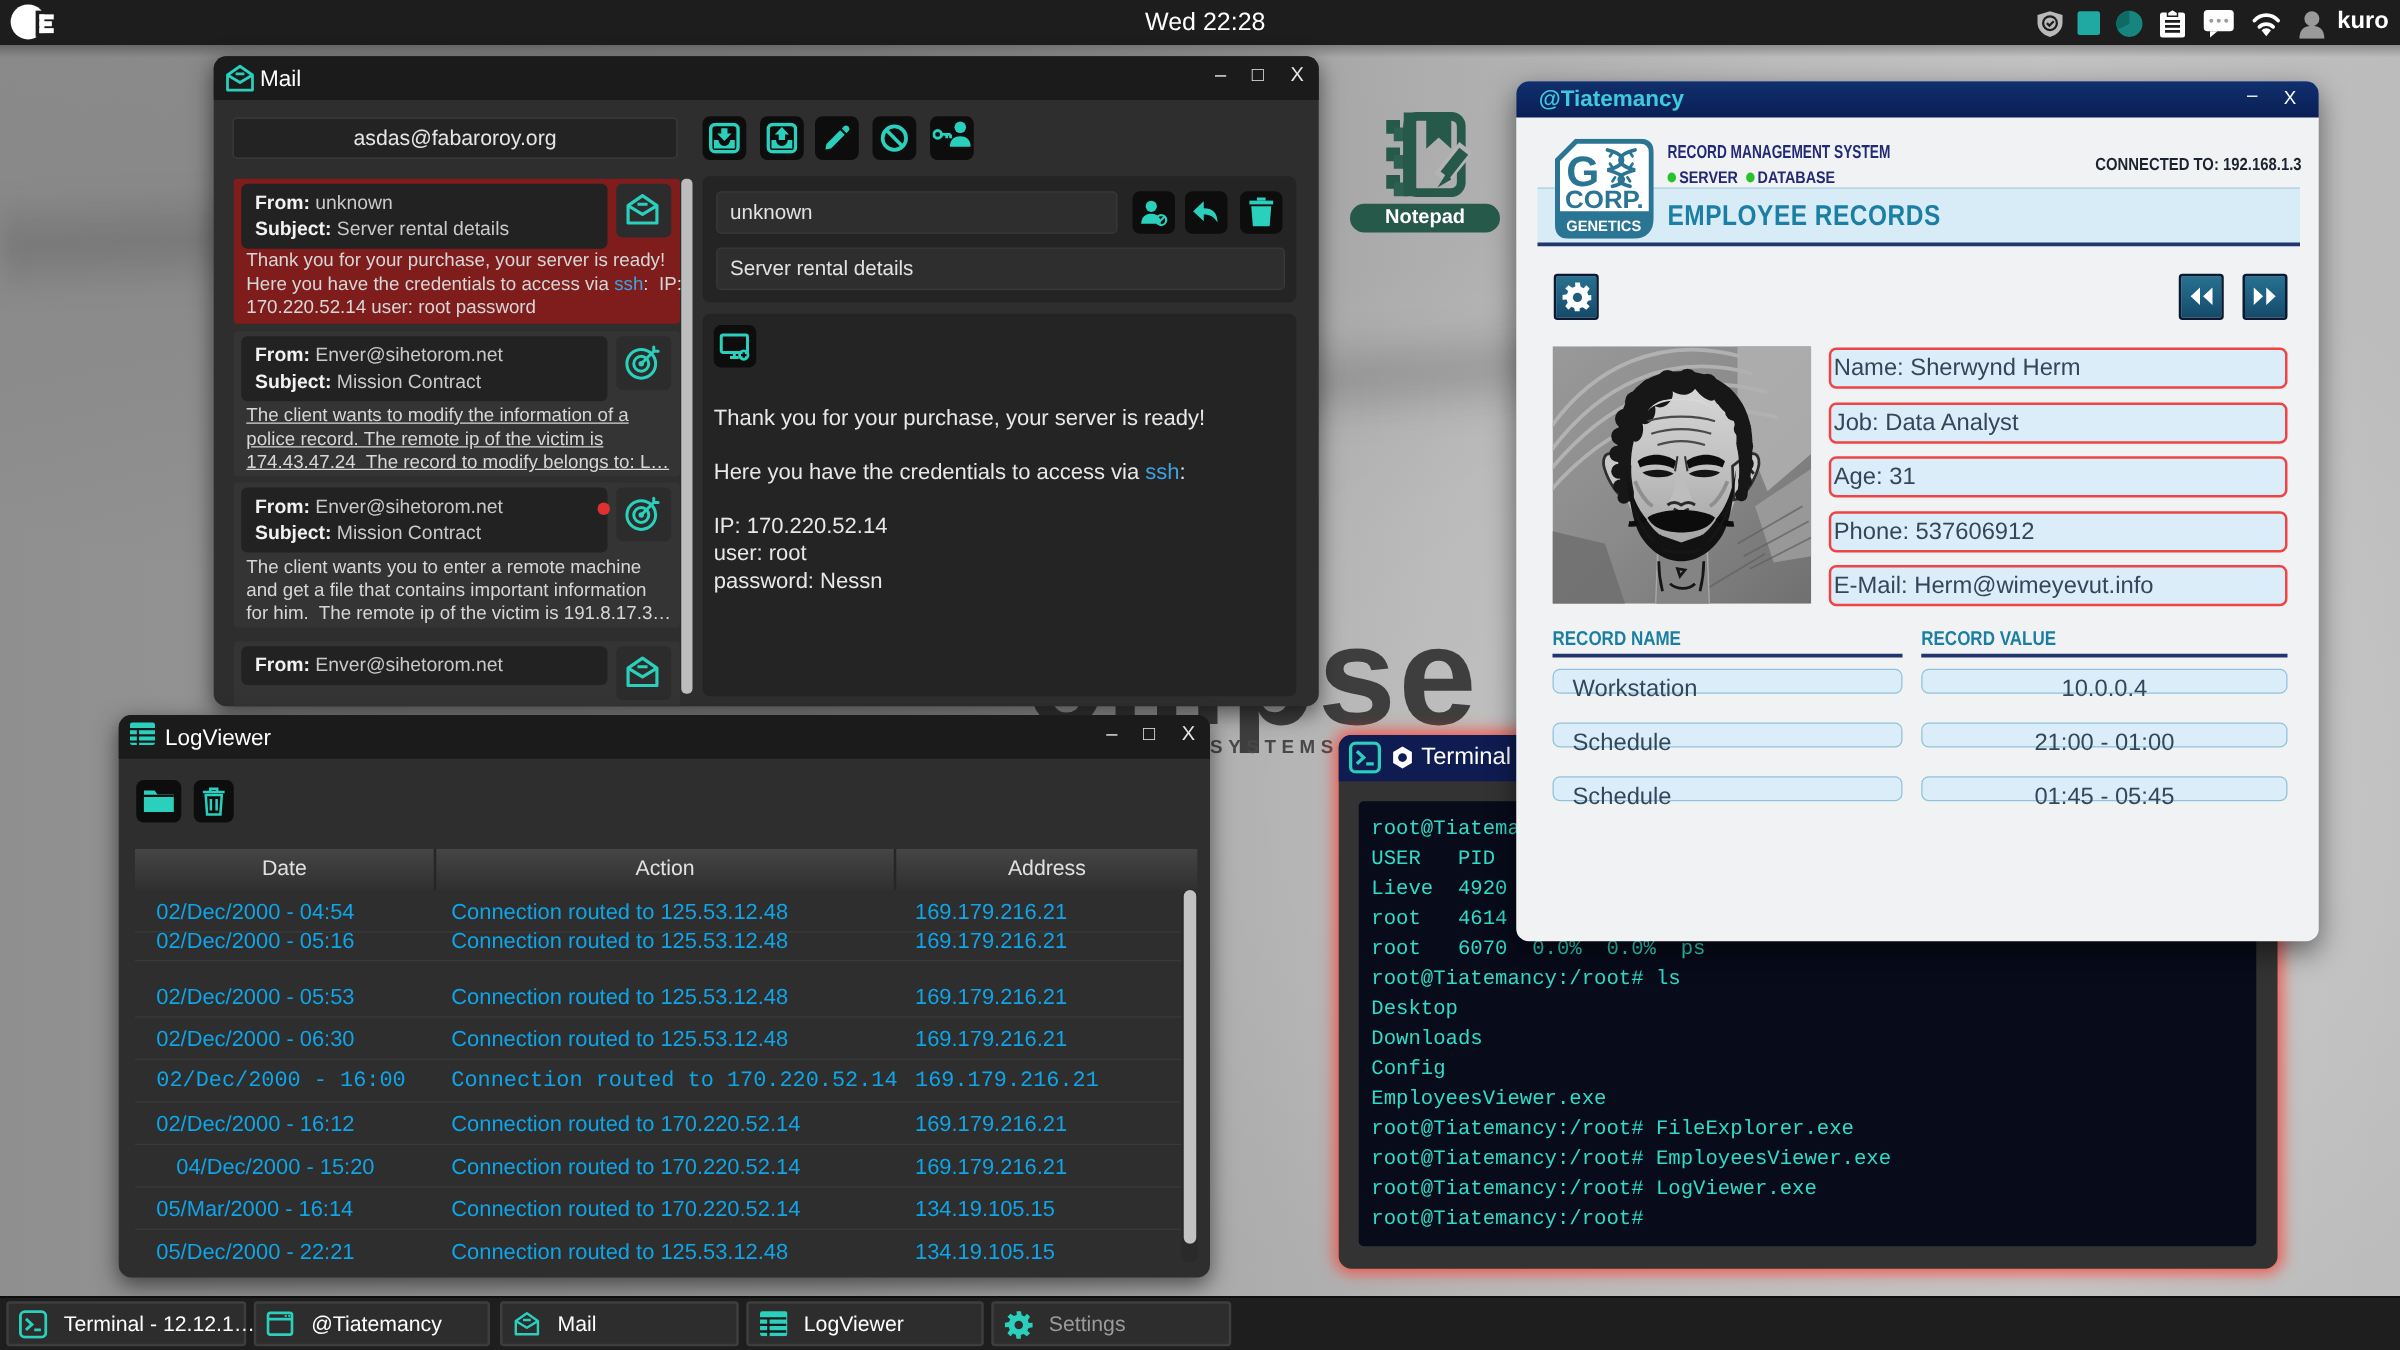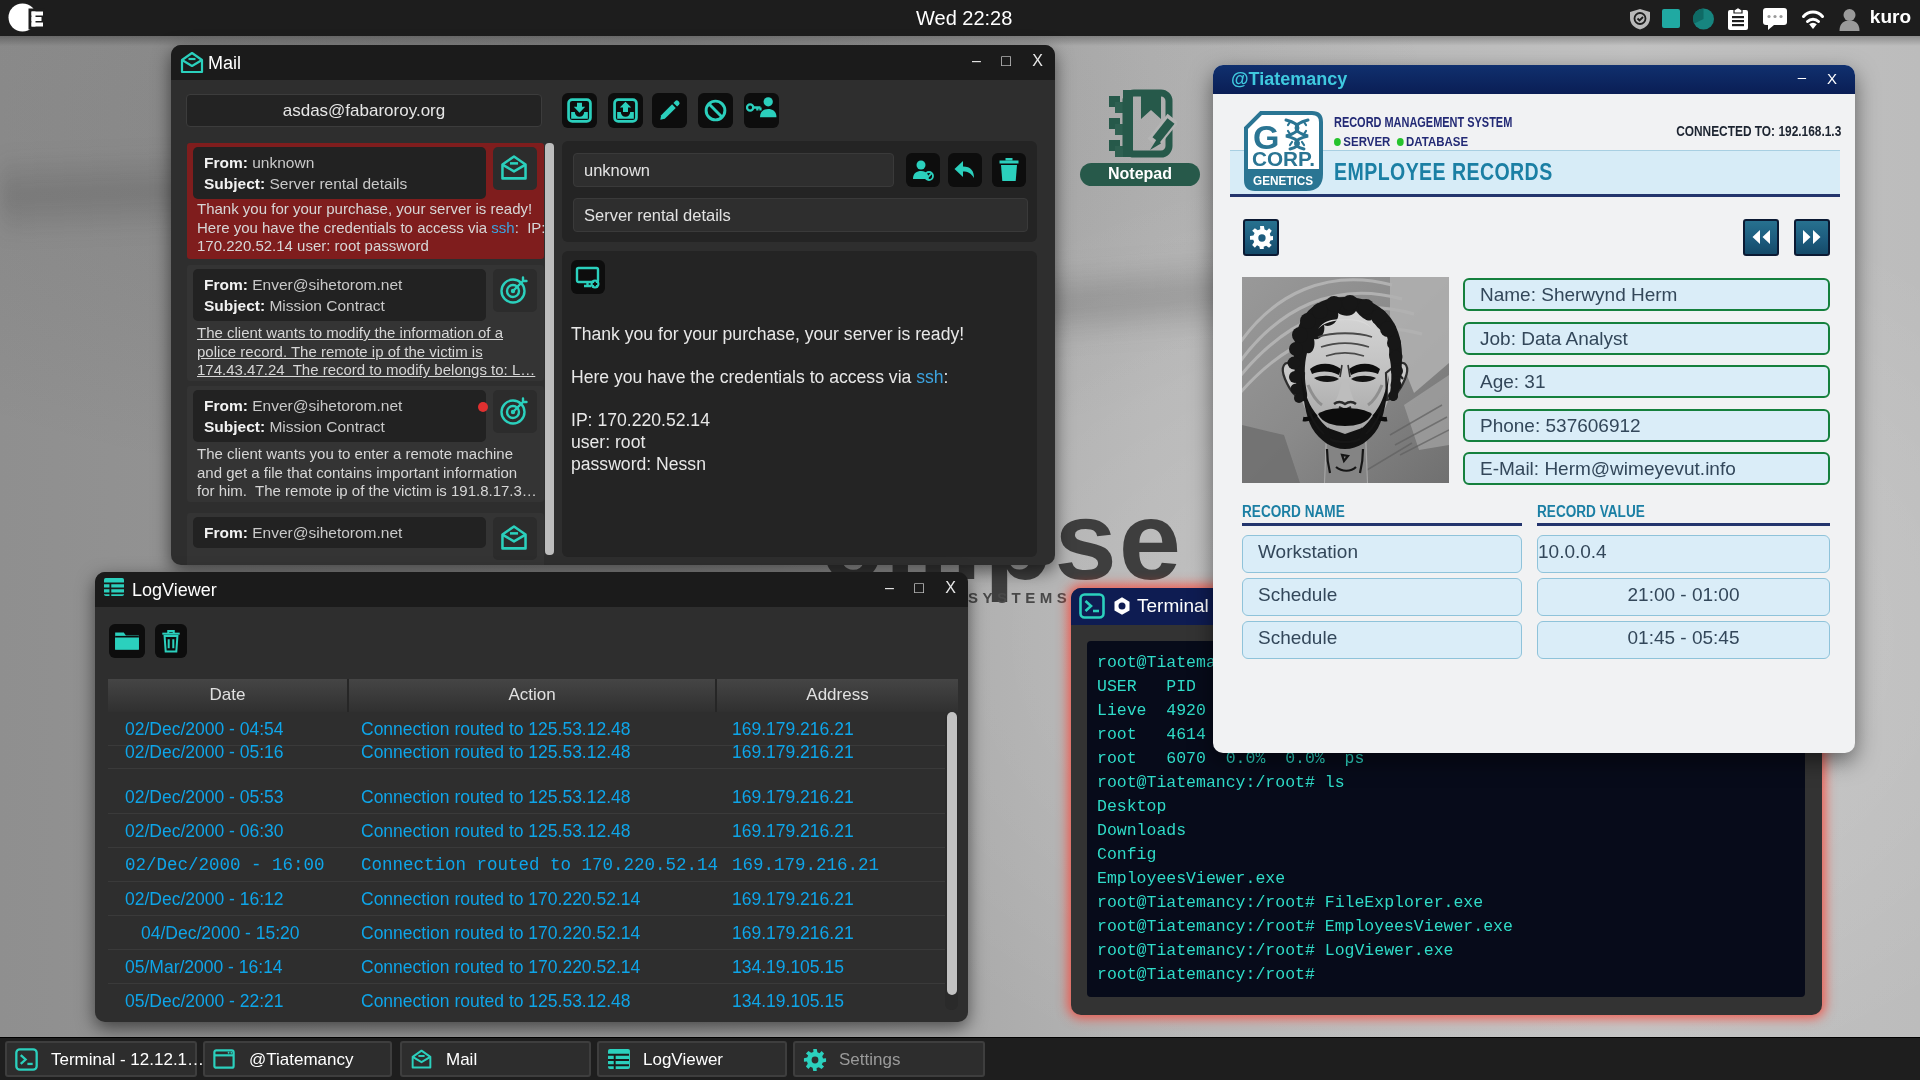--- a/index.html
+++ b/index.html
@@ -86,25 +86,25 @@
   #emp-title .tname { position:absolute; left:18px; top:4px; font-size:18px; font-weight:bold; color:#3fc9df; }
   #emp .ewbtns { position:absolute; top:5px; color:#fff; font-size:15px; }
   #emp-band { position:absolute; left:17px; top:85px; width:610px; height:47px; background:#d7ecf7; border-top:1px solid #a8cfe2; border-bottom:3px solid #23356d; }
   #emp-bandtxt { position:absolute; left:121px; top:94px; font-size:23px; font-weight:bold; color:#1b7fa4; transform:scaleX(0.85); transform-origin:left; letter-spacing:0.5px; }
   #emp-rms { position:absolute; left:121px; top:48px; font-size:15px; font-weight:bold; color:#232a75; transform:scaleX(0.73); transform-origin:left; white-space:nowrap; }
   #emp-led { position:absolute; left:121px; top:69px; font-size:13.5px; font-weight:bold; color:#232a75; transform:scaleX(0.85); transform-origin:left; white-space:nowrap; }
   .led { display:inline-block; width:8px; height:8px; border-radius:50%; background:#27c32d; margin-right:3px; }
   #emp-conn { position:absolute; right:14px; top:58px; font-size:14px; font-weight:bold; color:#1c2430; transform:scaleX(0.85); transform-origin:right; white-space:nowrap; }
   .ebtn { position:absolute; width:36px; height:37px; border:2px solid #0b1a33; border-radius:3px;
           background:linear-gradient(180deg,#27718f 0%, #1d5c7e 55%, #144a68 100%); }
-  .efield { position:absolute; left:250px; width:367px; height:33px; background:#daedf8; border:2px solid #15803d; border-radius:6px;
-            font-size:19px; color:#33475a; line-height:29px; padding-left:15px; }
+  .efield { position:absolute; left:250px; width:367px; height:33px; background:#daedf8; border:2px solid #ef4444; border-radius:6px;
+            font-size:19px; color:#33475a; line-height:29px; padding-left:2px; }
   .rechdr { position:absolute; font-size:16px; font-weight:bold; color:#1b7fa4; transform:scaleX(0.85); transform-origin:left; }
   .recline { position:absolute; height:3px; background:#23356d; }
-  .recbox { position:absolute; height:38px; background:#daedf8; border:1px solid #8fc3da; border-radius:6px;
+  .recbox { position:absolute; height:20px; background:#daedf8; border:1px solid #8fc3da; border-radius:6px;
             font-size:19px; color:#33475a; line-height:31px; }
   #emp-portrait { position:absolute; left:29px; top:212px; width:207px; height:206px; }
   #emp-logo { position:absolute; left:31px; top:46px; width:79px; height:80px; }
 
   
   #taskbar { left:0; top:1037px; width:1920px; height:43px; background:#1e1e1e; border-top:1px solid #000; }
   .tbtn { position:absolute; top:3px; height:36px; background:#2d2d2d; border:2px solid #3e3e3e; border-radius:3px; color:#fff; font-size:17px; }
   .tbtn .lbl { position:absolute; left:44px; top:7px; white-space:nowrap; }
   .tbicon { position:absolute; left:8px; top:5px; width:22px; height:22px; }
   #notepad { left:1103px; top:86px; width:100px; height:102px; }
@@ -576,21 +576,21 @@
     <div class="efield" style="top:213px;">Name: Sherwynd Herm</div>
     <div class="efield" style="top:257px;">Job: Data Analyst</div>
     <div class="efield" style="top:300px;">Age: 31</div>
     <div class="efield" style="top:344px;">Phone: 537606912</div>
     <div class="efield" style="top:387px;">E-Mail: Herm@wimeyevut.info</div>
     <div class="rechdr" style="left:29px; top:438px;">RECORD NAME</div>
     <div class="rechdr" style="left:324px; top:438px;">RECORD VALUE</div>
     <div class="recline" style="left:29px; top:458px; width:280px;"></div>
     <div class="recline" style="left:324px; top:458px; width:293px;"></div>
     <div class="recbox" style="left:29px; top:470px; width:280px; padding-left:15px;">Workstation</div>
-    <div class="recbox" style="left:324px; top:470px; width:293px; ">10.0.0.4</div>
+    <div class="recbox" style="left:324px; top:470px; width:293px; text-align:center;">10.0.0.4</div>
     <div class="recbox" style="left:29px; top:513px; width:280px; padding-left:15px;">Schedule</div>
     <div class="recbox" style="left:324px; top:513px; width:293px; text-align:center;">21:00 - 01:00</div>
     <div class="recbox" style="left:29px; top:556px; width:280px; padding-left:15px;">Schedule</div>
     <div class="recbox" style="left:324px; top:556px; width:293px; text-align:center;">01:45 - 05:45</div>
   </div>
 
   <div class="abs" id="taskbar">
     <div class="tbtn" style="left:5px; width:192px;">
       <span class="lbl">Terminal - 12.12.1…</span>
       <span class="tbicon"><svg width="23" height="23" viewBox="0 0 26 26">

